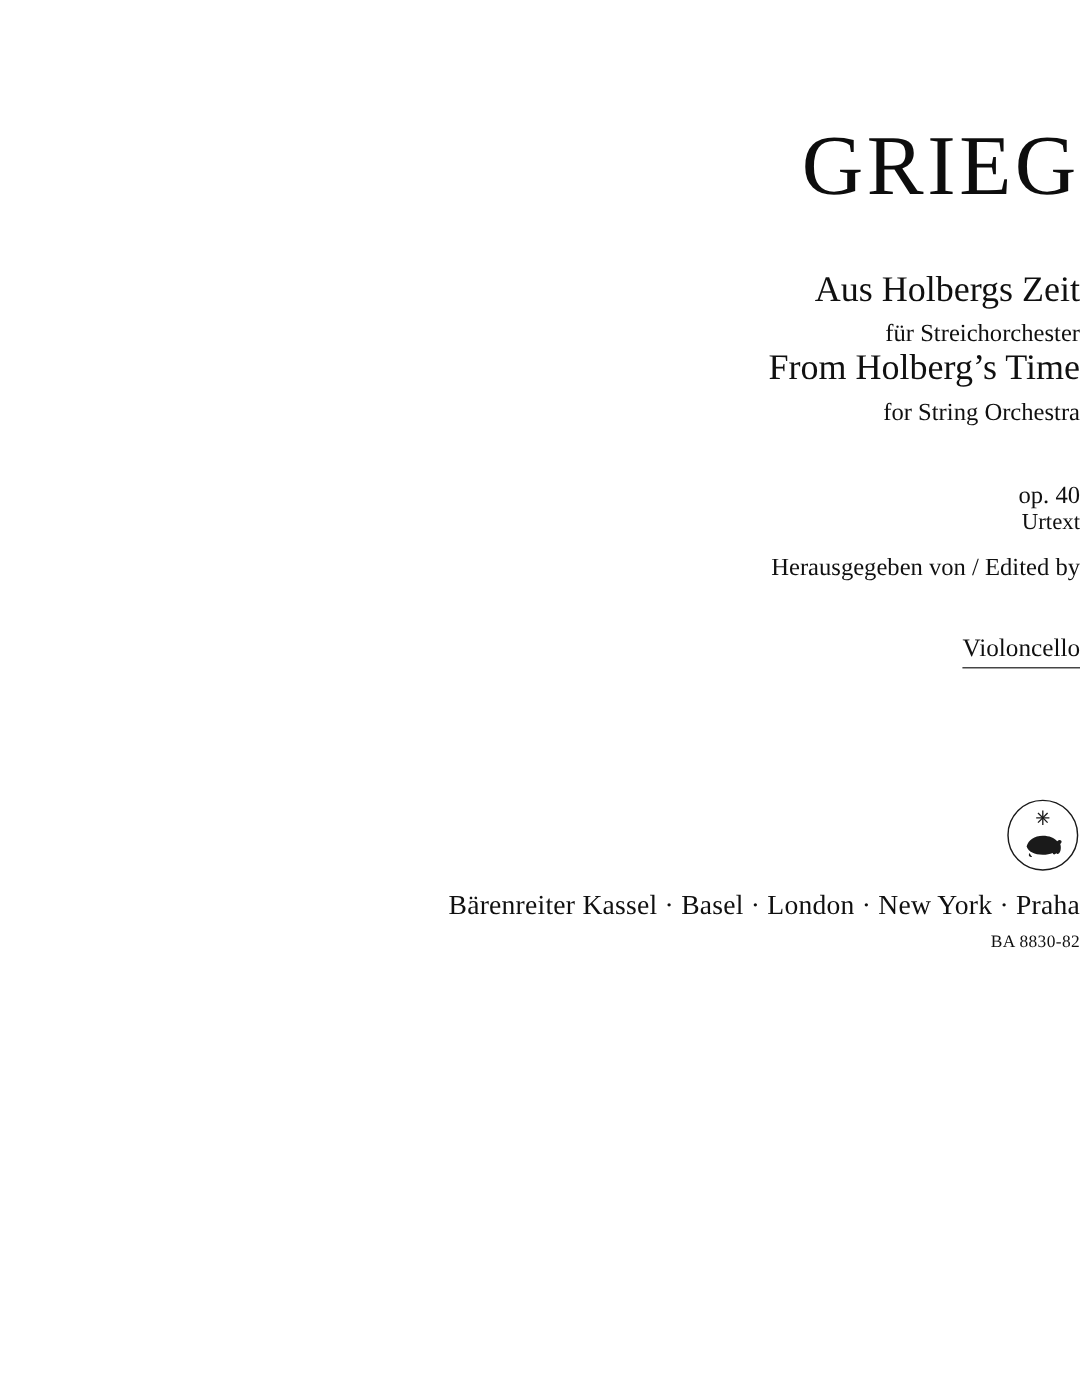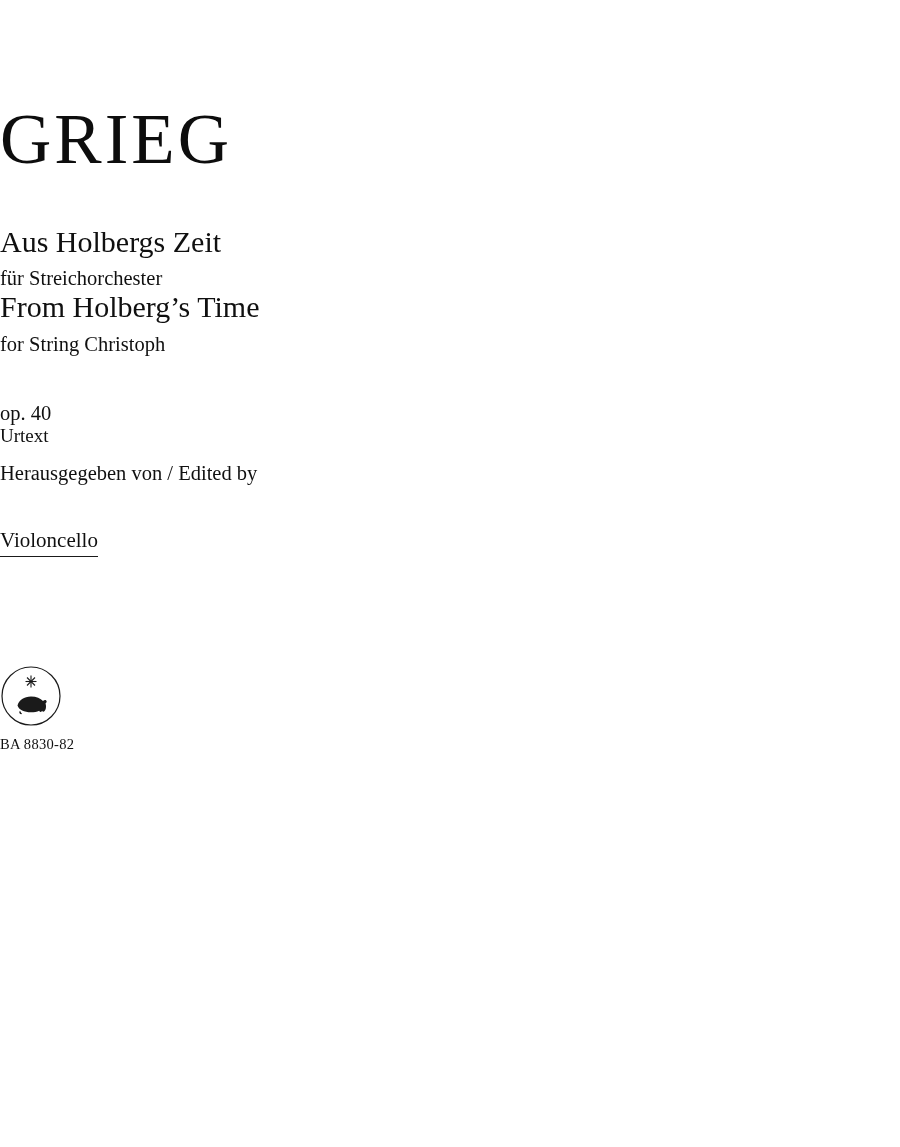--- a/index.html
+++ b/index.html
@@ -14,21 +14,21 @@
     color: #101010;
     overflow: hidden;
   }
   .page {
     position: relative;
     width: 900px;
     height: 920px;
     box-sizing: border-box;
     display: flex;
     flex-direction: column;
-    align-items: flex-start;
+    align-items: flex-end;
   }
   .composer {
     margin-top: 102px;
     font-size: 71px;
     letter-spacing: 3px;
     font-weight: 400;
     line-height: 1.05;
     color: #0d0d0d;
   }
   .title-de {
@@ -90,21 +90,21 @@
 <body>
 
 <div class="page">
 
   <div class="composer">GRIEG</div>
 
   <div class="title-de">Aus Holbergs Zeit</div>
   <div class="subtitle-de">für Streichorchester</div>
 
   <div class="title-en">From Holberg’s Time</div>
-  <div class="subtitle-en">for String Christoph</div>
+  <div class="subtitle-en">for String Orchestra</div>
 
   <div class="opus">op. 40</div>
 
   <div class="urtext">Urtext</div>
 
   <div class="editor-line">
     <div>Herausgegeben von / Edited by</div>
   </div>
 
   <div class="instrument">Violoncello</div>
@@ -118,15 +118,16 @@
         <path d="M27 12.5 L35 20.5"></path>
         <path d="M35 12.5 L27 20.5"></path>
       </g>
       <g fill="#1a1a1a">
         <path d="M17.5 40.5 c1.5 -5.5 6.5 -9 13.5 -9 c5.5 0 9.5 1.8 12 4.6 c1.2 -1.1 2.3 -1.4 3.2 -0.6 c0.9 0.8 0.4 2.1 -0.7 2.9 c0.6 1.6 0.7 3.4 0.3 5.1 c-0.4 1.9 -1.5 3.2 -2.6 3.2 c-0.5 0 -0.8 -0.3 -1.1 -0.9 c-0.4 0.8 -1 1.2 -1.6 1.2 c-0.7 0 -1.1 -0.5 -1.3 -1.2 c-2.2 1 -5 1.5 -8.2 1.5 c-6.8 0 -12.1 -2.4 -13.5 -6.8 z"></path>
         <path d="M20 45.8 c0.6 1.3 1.3 2.4 2.1 3.2 c-0.9 0.3 -1.7 0.2 -2.3 -0.4 c-0.6 -0.7 -0.6 -1.8 0.2 -2.8 z"></path>
       </g>
     </svg>
   </div>
 
+  <div class="publisher nowrap">Bärenreiter Kassel · Basel · London · New York · Praha</div>
   <div class="plate">BA 8830-82</div>
 
 </div>
 
 </body></html>

